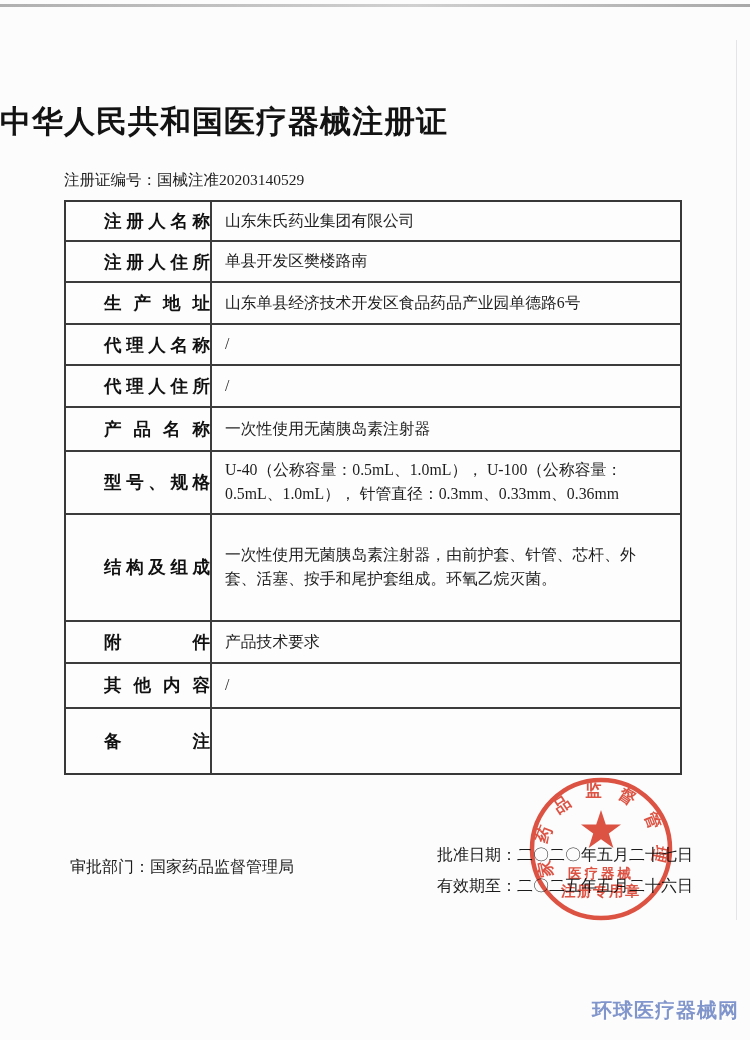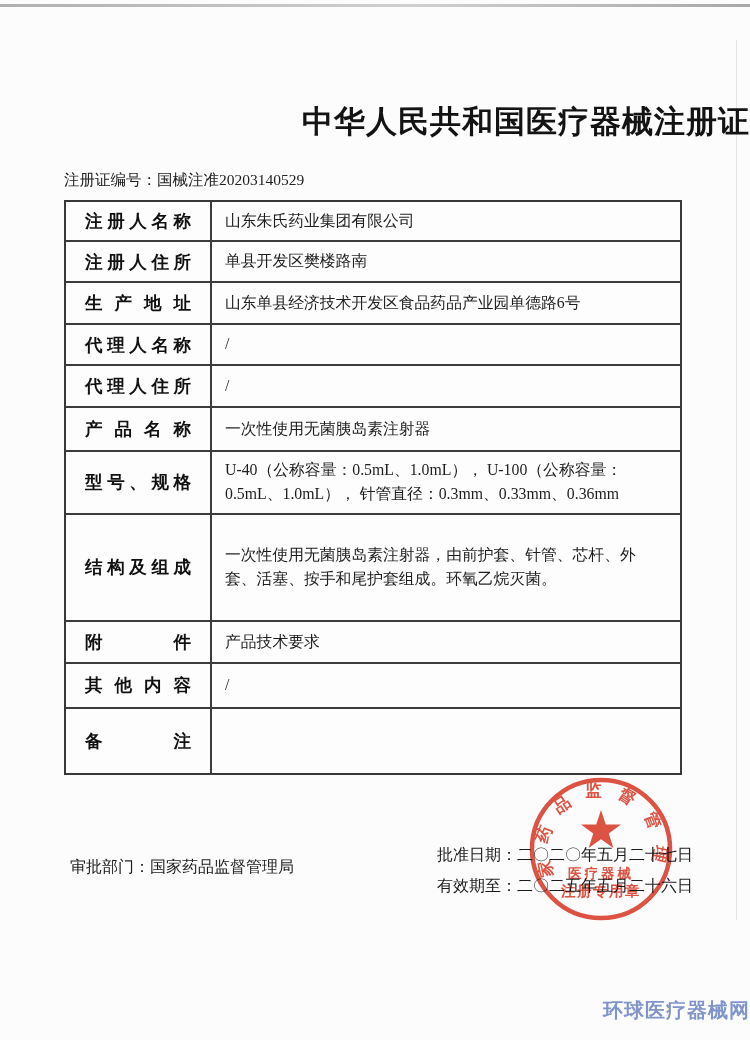--- a/index.html
+++ b/index.html
@@ -14,40 +14,40 @@
     position:absolute; top:4px; left:0; width:750px; height:3px;
     background:linear-gradient(to right,#8f8f8f,#bdbdbd 55%,#848484);
     opacity:.7;
   }
   .scan-right-line {
     position:absolute; top:40px; right:13px; width:1px; height:880px;
     background:#e4e4e8;
   }
   .title {
     position:absolute; top:101px; left:0; width:100%;
-    text-align:right; font-size:31px; font-weight:bold;
+    text-align:left; font-size:31px; font-weight:bold;
     font-family:"Liberation Sans","DejaVu Sans",sans-serif;
     letter-spacing:1px; color:#131313;
   }
   .regno {
     position:absolute; top:170px; left:64px;
     font-size:15.5px; color:#222;
     border-bottom:1.5px solid #4a4a4a; padding-bottom:19px;
   }
   .cert-table {
     position:absolute; top:200px; left:64px; width:618px;
     border:2px solid #383838; box-sizing:border-box;
     background:#fdfdfd;
   }
   .trow { display:flex; border-bottom:2px solid #3c3c3c; box-sizing:border-box; }
   .trow:last-child { border-bottom:none; }
   .cell-label {
     flex:0 0 146px; box-sizing:border-box;
     border-right:2px solid #3c3c3c;
-    display:flex; align-items:center; justify-content:center;
+    display:flex; align-items:center; justify-content:flex-end;
     font-weight:bold; font-size:17.5px; color:#111;
   }
   .cell-label span { display:block; width:106px; text-align:justify; text-align-last:justify; }
   .cell-value {
     flex:1; display:flex; align-items:center;
     padding:6px 20px 6px 13px; font-size:15.8px; line-height:1.55; color:#1e1e1e;
   }
   .r1{min-height:40px}.r2{min-height:41px}.r3{min-height:42px}
   .r4{min-height:41px}.r5{min-height:42px}.r6{min-height:44px}
   .r7{min-height:60px}.r8{min-height:107px}.r9{min-height:66px}
@@ -57,21 +57,21 @@
   .valid-until  { position:absolute; left:437px; top:876px; font-size:16px; }
   .stamp {
     position:absolute; left:521px; top:769px; width:160px; height:160px;
     mix-blend-mode:multiply; opacity:.9;
   }
   .stamp text {
     font-family:"Liberation Sans","DejaVu Sans",sans-serif;
     font-weight:bold;
   }
   .watermark {
-    position:absolute; right:0; top:997px;
+    position:absolute; right:11px; top:997px;
     font-family:Liberation Mono, monospace;
     font-weight:bold; font-size:20px; letter-spacing:1px;
     color:#8095cb;
     text-shadow:0 0 2px rgba(255,255,255,.95), 1px 1px 0 rgba(255,255,255,.8);
   }
 </style>
 </head>
 <body>
 
 <div class="page">

